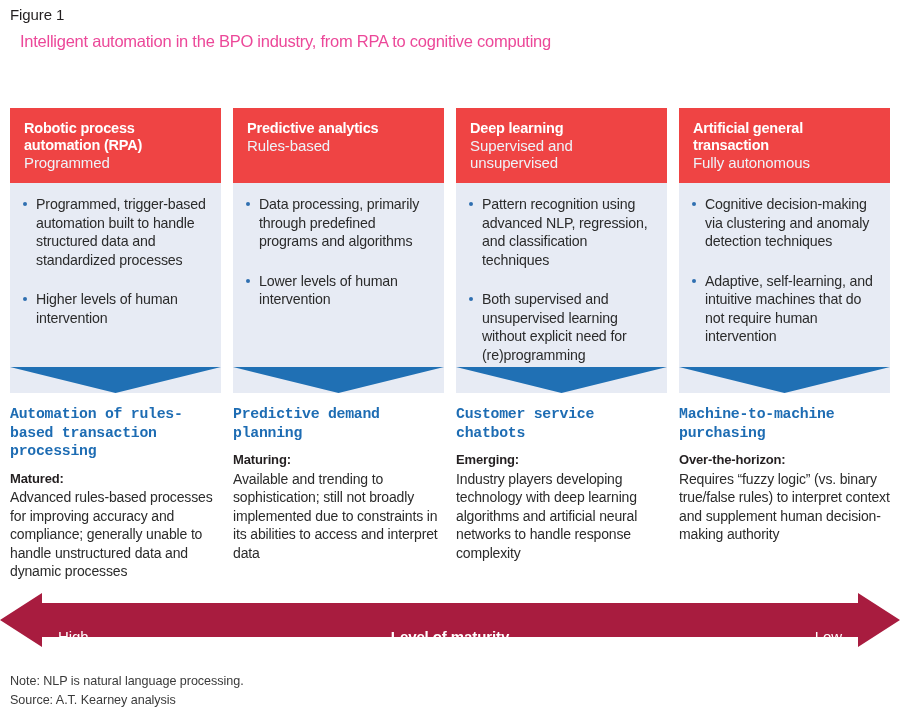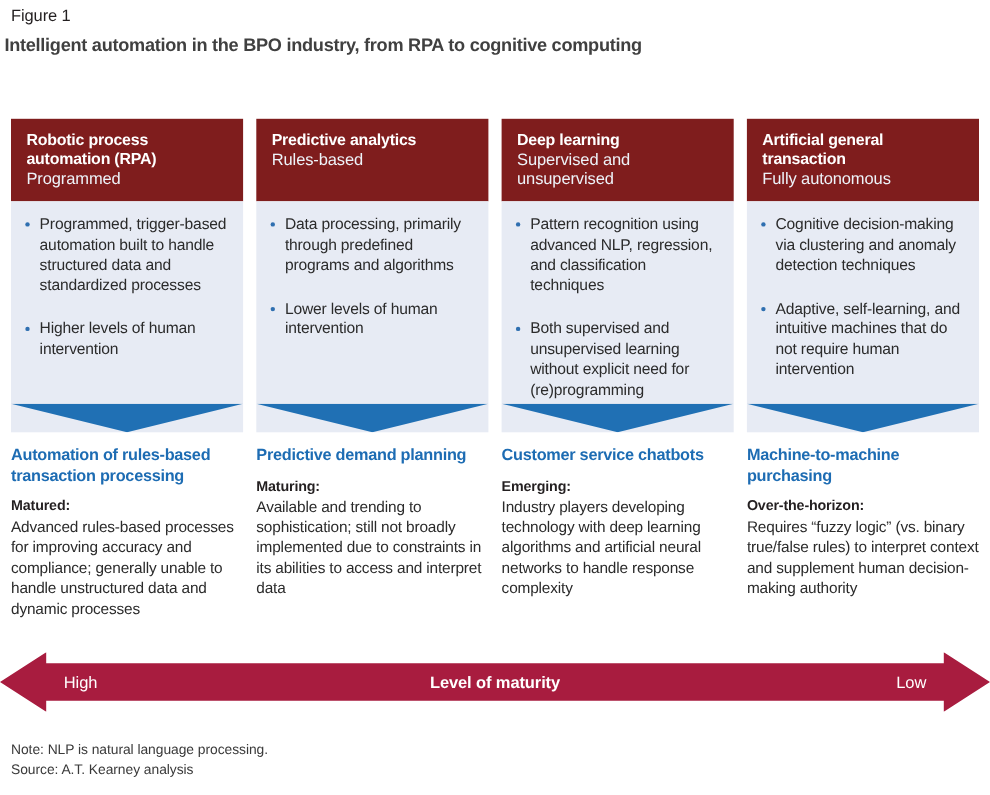--- a/index.html
+++ b/index.html
@@ -21,26 +21,26 @@
     position: absolute;
     left: 10px;
     top: 6px;
     font-size: 15px;
     line-height: 18px;
     color: #231f20;
     letter-spacing: -0.1px;
   }
   #figure-title {
     position: absolute;
-    left: 4px;
+    left: 20px;
     top: 31px;
     font-size: 16.5px;
     line-height: 20px;
-    font-weight: bold;
-    color: #404040;
+    font-weight: normal;
+    color: #ec4899;
     letter-spacing: -0.25px;
   }
 
   
   #stage-row {
     position: absolute;
     left: 10px;
     top: 108px;
     width: 880px;
     height: 285px;
@@ -48,21 +48,21 @@
     gap: 12px;
   }
   .stage-col {
     flex: 1 1 0;
     min-width: 0;
     position: relative;
     display: flex;
     flex-direction: column;
   }
   .stage-header {
-    background: #7f1d1d;
+    background: #ef4444;
     color: #ffffff;
     padding: 12px 14px 13px 14px;
     height: 75px;
     box-sizing: border-box;
   }
   .stage-header .h-title {
     font-size: 14.5px;
     line-height: 17px;
     font-weight: bold;
     letter-spacing: -0.2px;
@@ -140,20 +140,21 @@
     flex: 1 1 0;
     min-width: 0;
   }
   .uc-title {
     color: #1d6cb3;
     font-weight: bold;
     font-size: 14.8px;
     line-height: 18.5px;
     letter-spacing: -0.25px;
     margin-bottom: 9px;
+    font-family: Liberation Mono, monospace;
   }
   .uc-stage {
     font-weight: bold;
     font-size: 13px;
     line-height: 18.5px;
     color: #231f20;
     letter-spacing: -0.15px;
   }
   .uc-desc {
     font-size: 14px;
@@ -166,21 +167,21 @@
   #maturity-arrow {
     position: absolute;
     left: 0px;
     top: 593px;
     width: 900px;
     height: 54px;
   }
   #maturity-arrow svg { display: block; width: 900px; height: 54px; }
   .mat-label {
     position: absolute;
-    top: 0;
+    top: 16px;
     height: 54px;
     display: flex;
     align-items: center;
     color: #ffffff;
     font-size: 15px;
     letter-spacing: -0.1px;
   }
   #maturity-high { left: 58px; }
   #maturity-low  { right: 58px; }
   #maturity-center {

